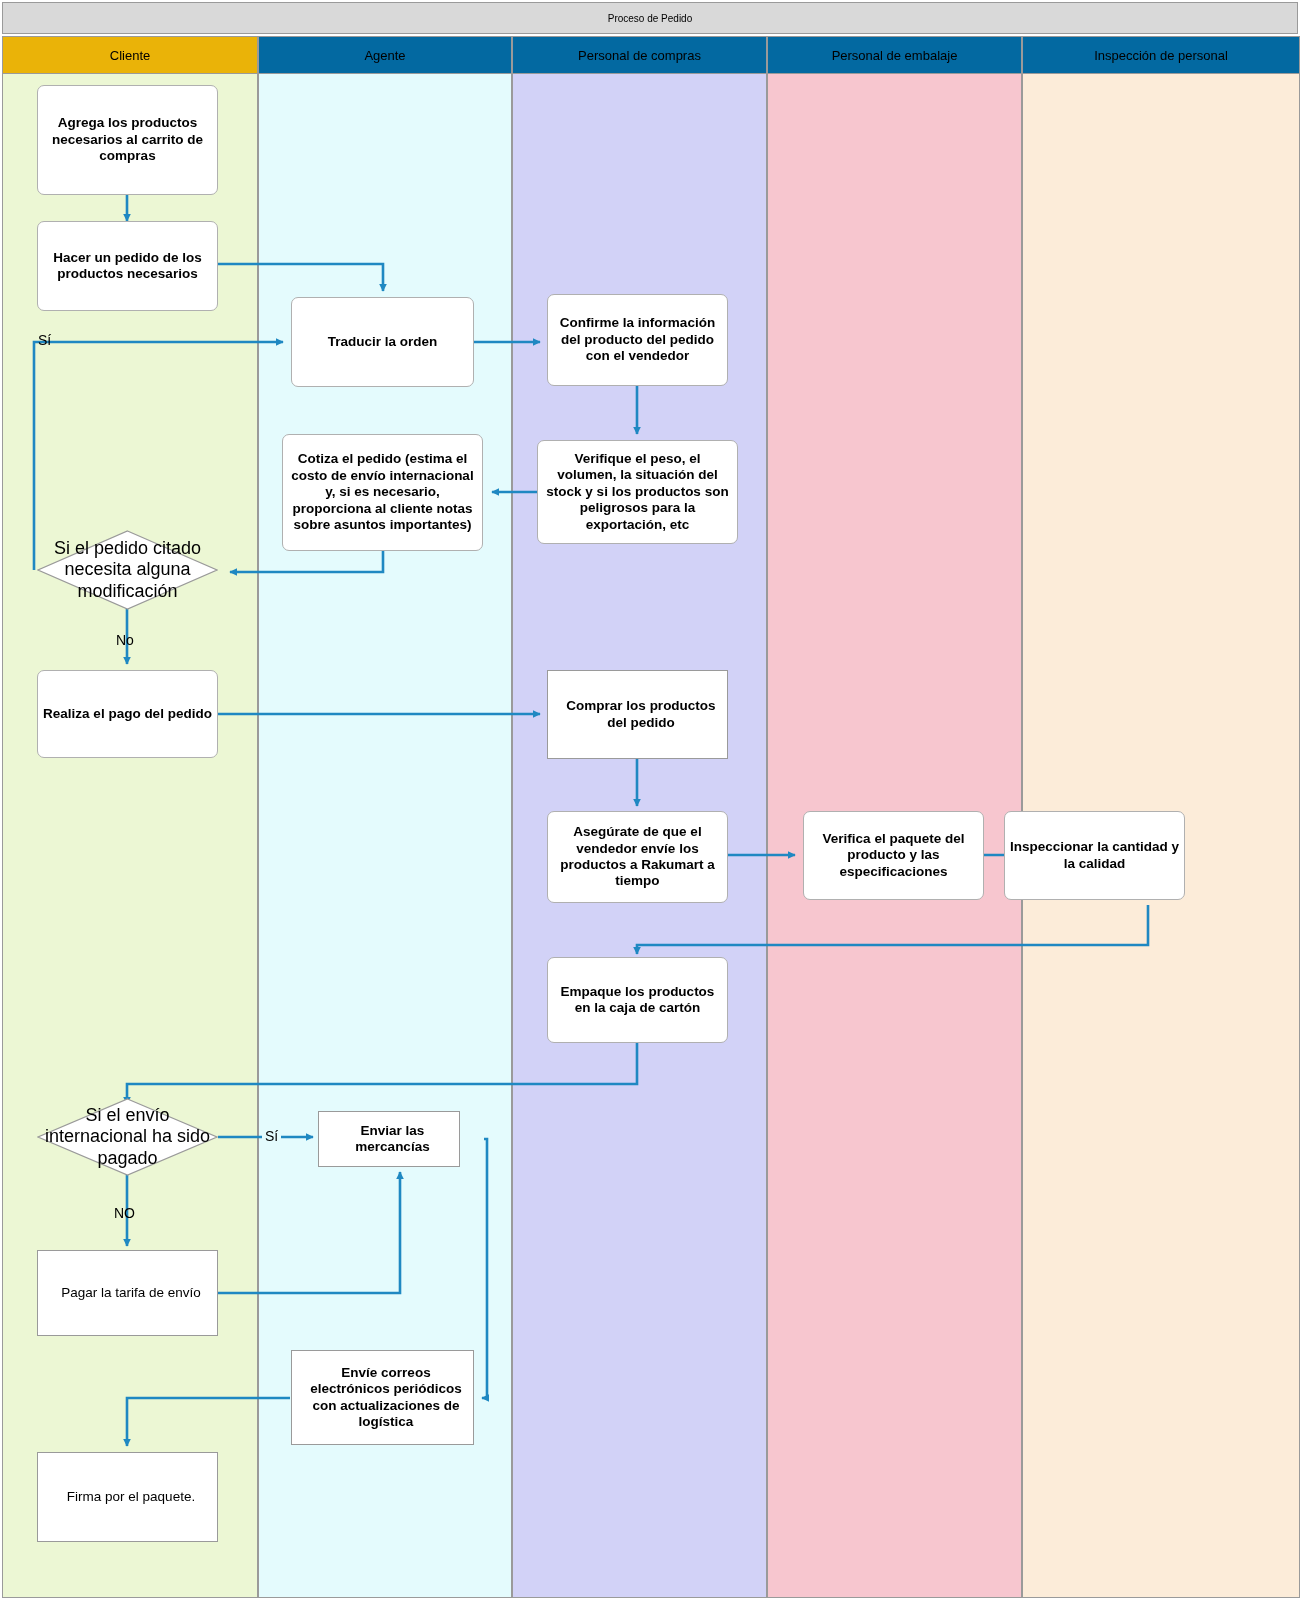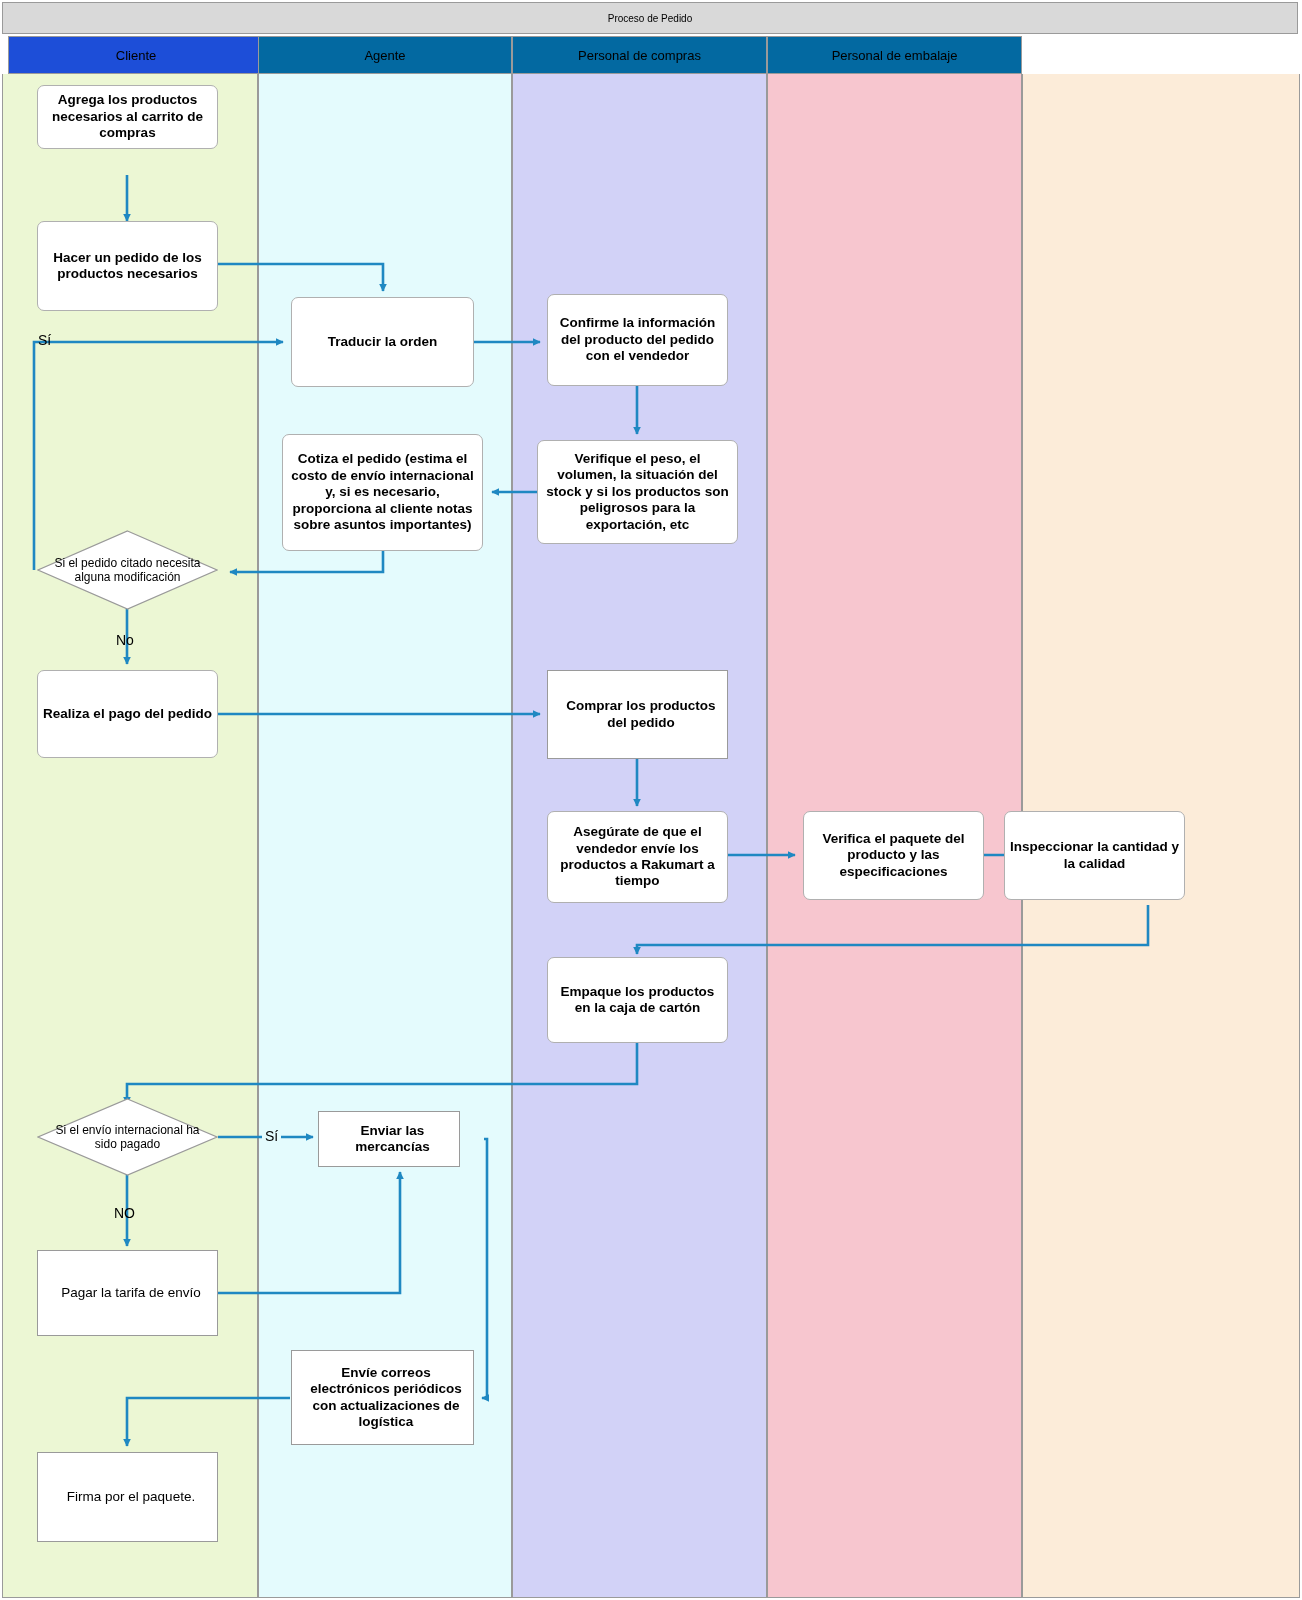--- a/index.html
+++ b/index.html
@@ -40,21 +40,21 @@
   .node.round{border:1px solid #b0b0b0;border-radius:7px;font-weight:bold;}
   .node.sharp{border:1px solid #9a9a9a;border-radius:0;padding-left:12px;}
   .node.bold{font-weight:bold;}
 
   
   .diamond{position:absolute;}
   .diamond svg{position:absolute;left:0;top:0;}
   .diamond .dlabel{
     position:absolute;left:0;top:0;width:100%;height:100%;
     display:flex;align-items:center;justify-content:center;text-align:center;
-    font-size:12px;line-height:1.2;color:#000;box-sizing:border-box;padding:0 6px;
+    font-size:18px;line-height:1.2;color:#000;box-sizing:border-box;padding:0 6px;
   }
 
   
   .edge-label{
     position:absolute;font-size:14px;color:#000;background:transparent;
     white-space:nowrap;
   }
 
   #edges{position:absolute;left:0;top:0;width:1302px;height:1600px;pointer-events:none;}
 </style>
@@ -64,24 +64,25 @@
 <div id="canvas">
 
   <div class="lane-body" style="left:2px;width:256px;background:#ecf7d4;"></div>
   <div class="lane-body" style="left:258px;width:254px;background:#e4fbfd;"></div>
   <div class="lane-body" style="left:512px;width:255px;background:#d2d2f7;"></div>
   <div class="lane-body" style="left:767px;width:255px;background:#f7c6cf;"></div>
   <div class="lane-body" style="left:1022px;width:278px;background:#fcecd9;"></div>
 
   <div id="title-bar">Proceso de Pedido</div>
 
-  <div class="lane-header" style="left:8px;width:256px;background:#1d4ed8;text-align:right;">Cliente</div>
+  <div class="lane-header" style="left:2px;width:256px;background:#eab308;text-align:right;">Cliente</div>
   <div class="lane-header" style="left:258px;width:254px;">Agente</div>
   <div class="lane-header" style="left:512px;width:255px;">Personal de compras</div>
   <div class="lane-header" style="left:767px;width:255px;">Personal de embalaje</div>
+  <div class="lane-header" style="left:1022px;width:278px;">Inspección de personal</div>
 
   <svg id="edges" viewBox="0 0 1302 1600">
     <defs>
       <marker id="ah" markerWidth="9" markerHeight="9" refX="7.2" refY="4.5" orient="auto" markerUnits="userSpaceOnUse">
         <path d="M0,0.6 L8,4.5 L0,8.4 z" fill="#1f88c2"></path>
       </marker>
     </defs>
     <g fill="none" stroke="#1f88c2" stroke-width="2.6">
 
       <path d="M127,175 L127,221" marker-end="url(#ah)"></path>
@@ -117,21 +118,21 @@
       <path d="M127,1170 L127,1246" marker-end="url(#ah)"></path>
 
       <path d="M218,1293 L400,1293 L400,1172" marker-end="url(#ah)"></path>
 
       <path d="M484,1139 L487,1139 L487,1398 L482,1398" marker-end="url(#ah)"></path>
 
       <path d="M290,1398 L127,1398 L127,1446" marker-end="url(#ah)"></path>
     </g>
   </svg>
 
-  <div class="node round bold" style="left:37px;top:85px;width:181px;height:64px;">Agrega los productos necesarios al carrito de compras</div>
+  <div class="node round bold" style="left:37px;top:85px;width:181px;height:110px;">Agrega los productos necesarios al carrito de compras</div>
 
   <div class="node round bold" style="left:37px;top:221px;width:181px;height:90px;">Hacer un pedido de los productos necesarios</div>
 
   <div class="node round bold" style="left:291px;top:297px;width:183px;height:90px;">Traducir la orden</div>
 
   <div class="node round bold" style="left:547px;top:294px;width:181px;height:92px;">Confirme la información del producto del pedido con el vendedor</div>
 
   <div class="node round bold" style="left:537px;top:440px;width:201px;height:104px;">Verifique el peso, el volumen, la situación del stock y si los productos son peligrosos para la exportación, etc</div>
 
   <div class="node round bold" style="left:282px;top:434px;width:201px;height:117px;">Cotiza el pedido (estima el costo de envío internacional y, si es necesario, proporciona al cliente notas sobre asuntos importantes)</div>

